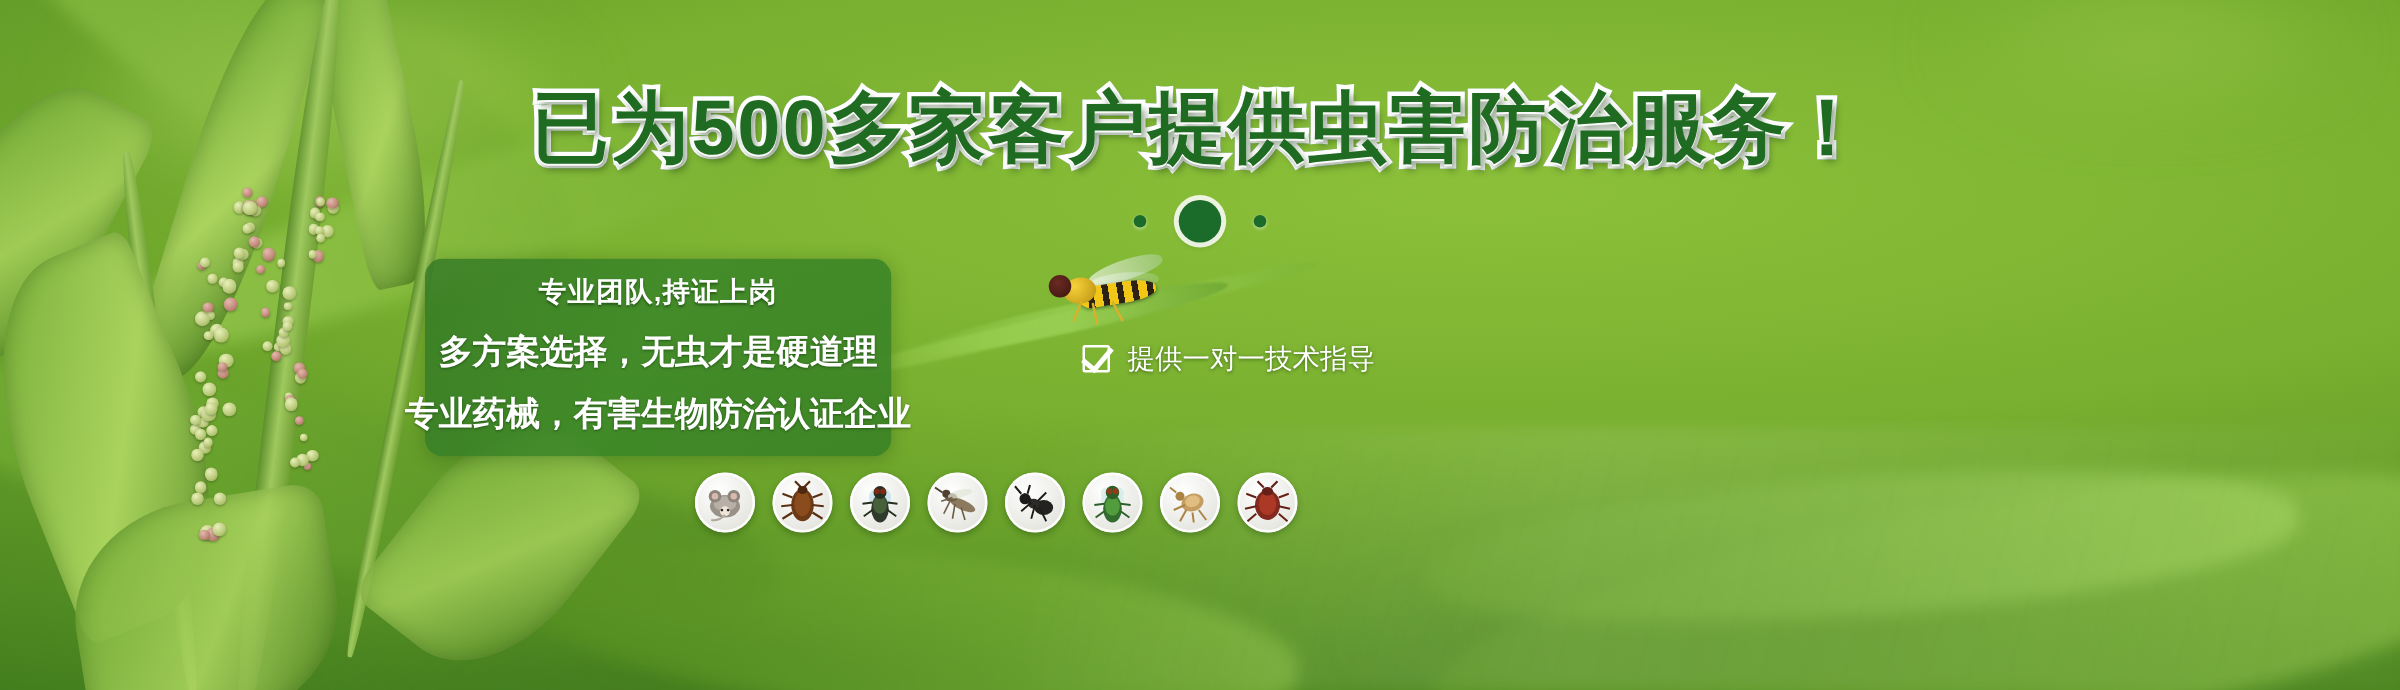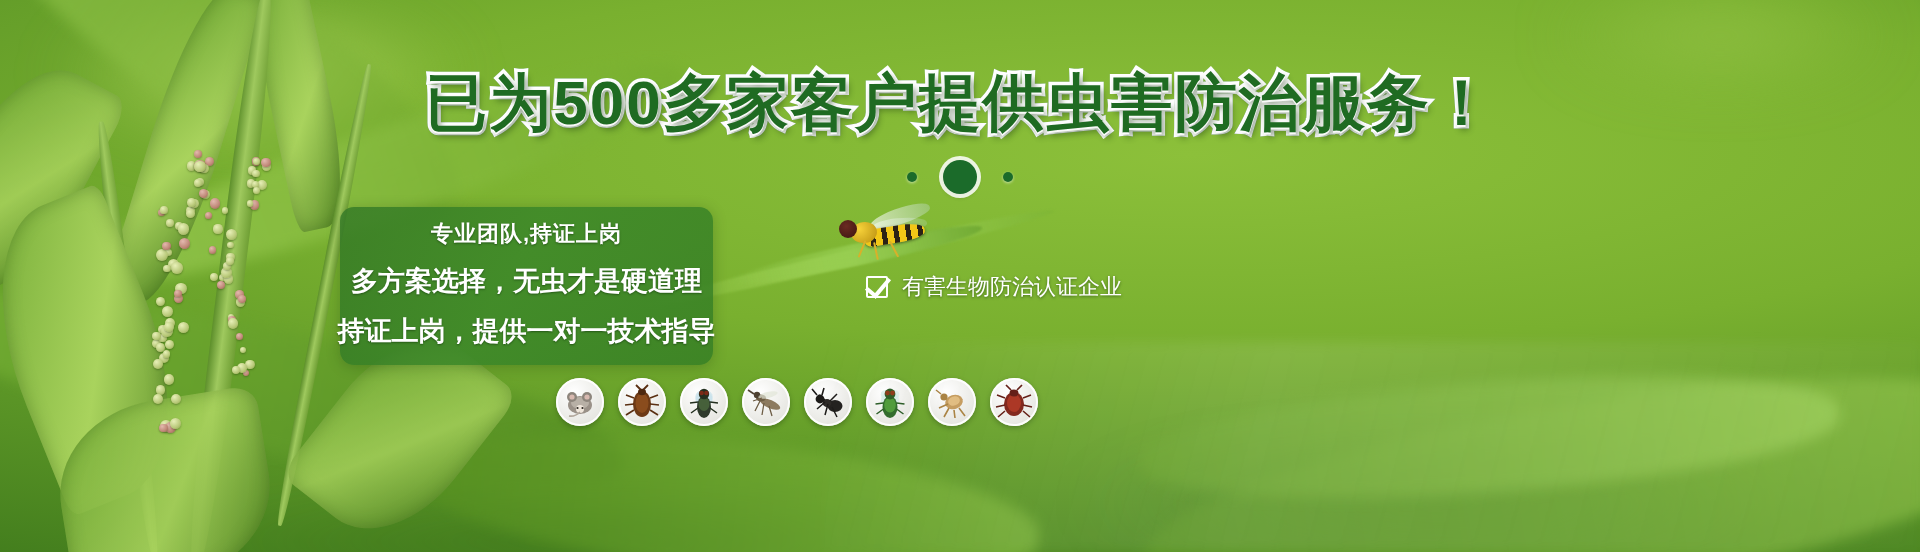--- a/index.html
+++ b/index.html
@@ -351,27 +351,27 @@
     <div class="hf-thorax"></div>
     <div class="hf-head"></div>
     <div class="hf-leg g1"></div>
     <div class="hf-leg g2"></div>
     <div class="hf-leg g3"></div>
   </div>
 
   <div class="panel">
     <div class="panel-line l1">专业团队,持证上岗</div>
     <div class="panel-line l2">多方案选择，无虫才是硬道理</div>
-    <div class="panel-line l3">持证上岗，提供一对一技术指导</div>
+    <div class="panel-line l3">专业药械，有害生物防治认证企业</div>
   </div>
 
   <div class="features">
     <div class="feature">
       <span class="chk"></span>
-      <span class="feature-label">有害生物防治认证企业</span>
+      <span class="feature-label">提供一对一技术指导</span>
     </div>
   </div>
 
   <div class="pests">
 
     <div class="pest">
       <svg width="40" height="40" viewBox="0 0 40 40" aria-hidden="true">
         <ellipse cx="20" cy="23" rx="12" ry="9" fill="#9a9188"></ellipse>
         <ellipse cx="20" cy="21" rx="9" ry="6" fill="#b8b0a6"></ellipse>
         <circle cx="12" cy="15" r="5" fill="#8d857c"></circle>

